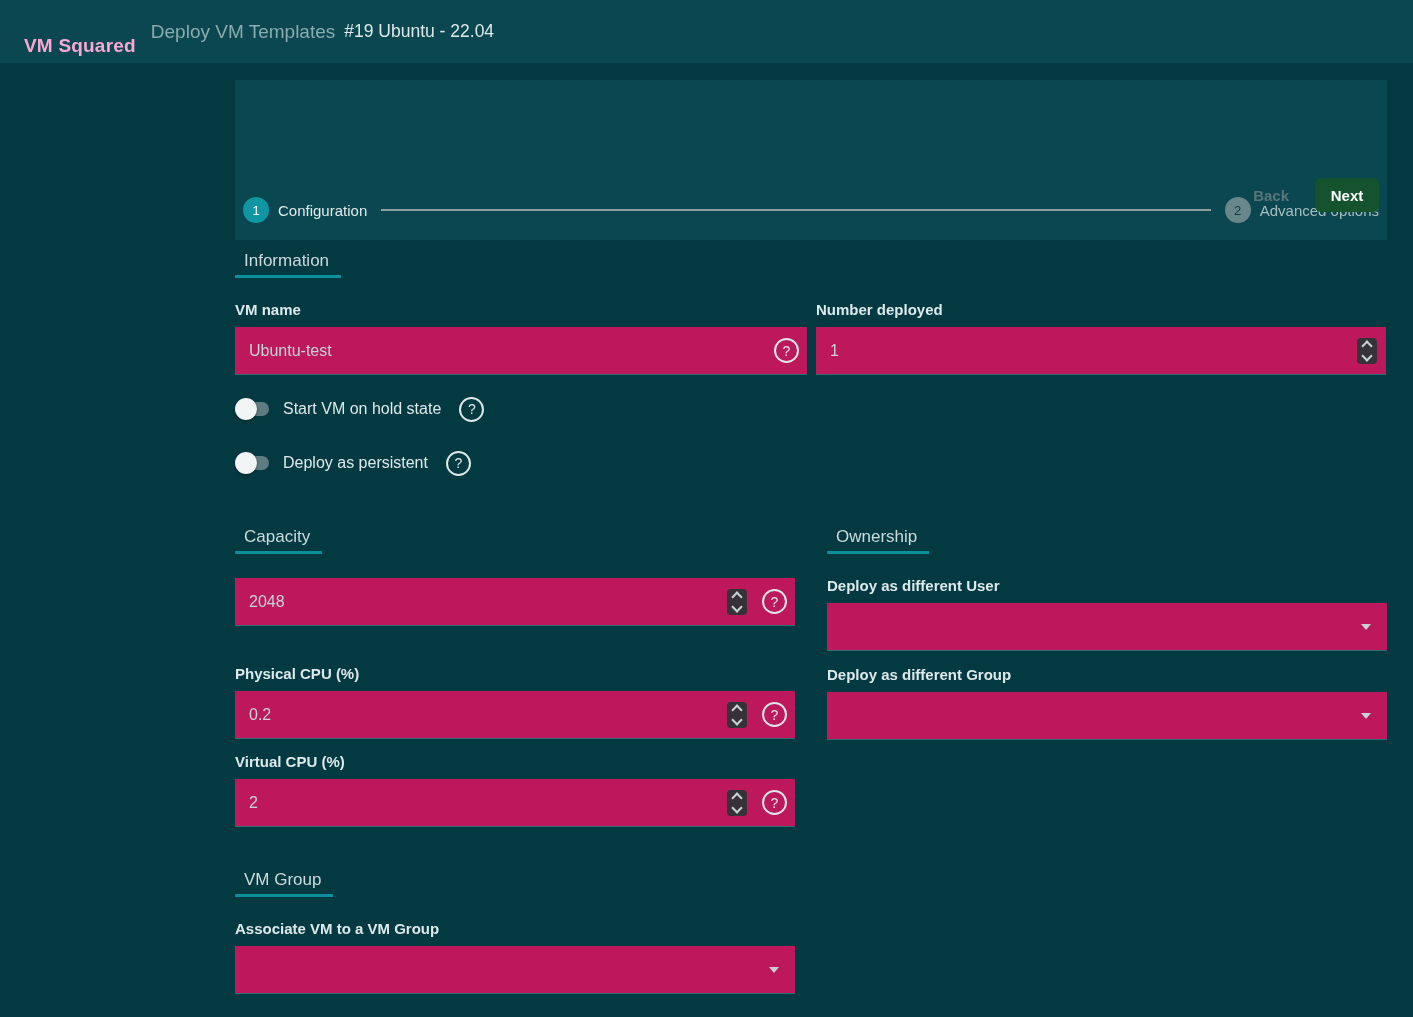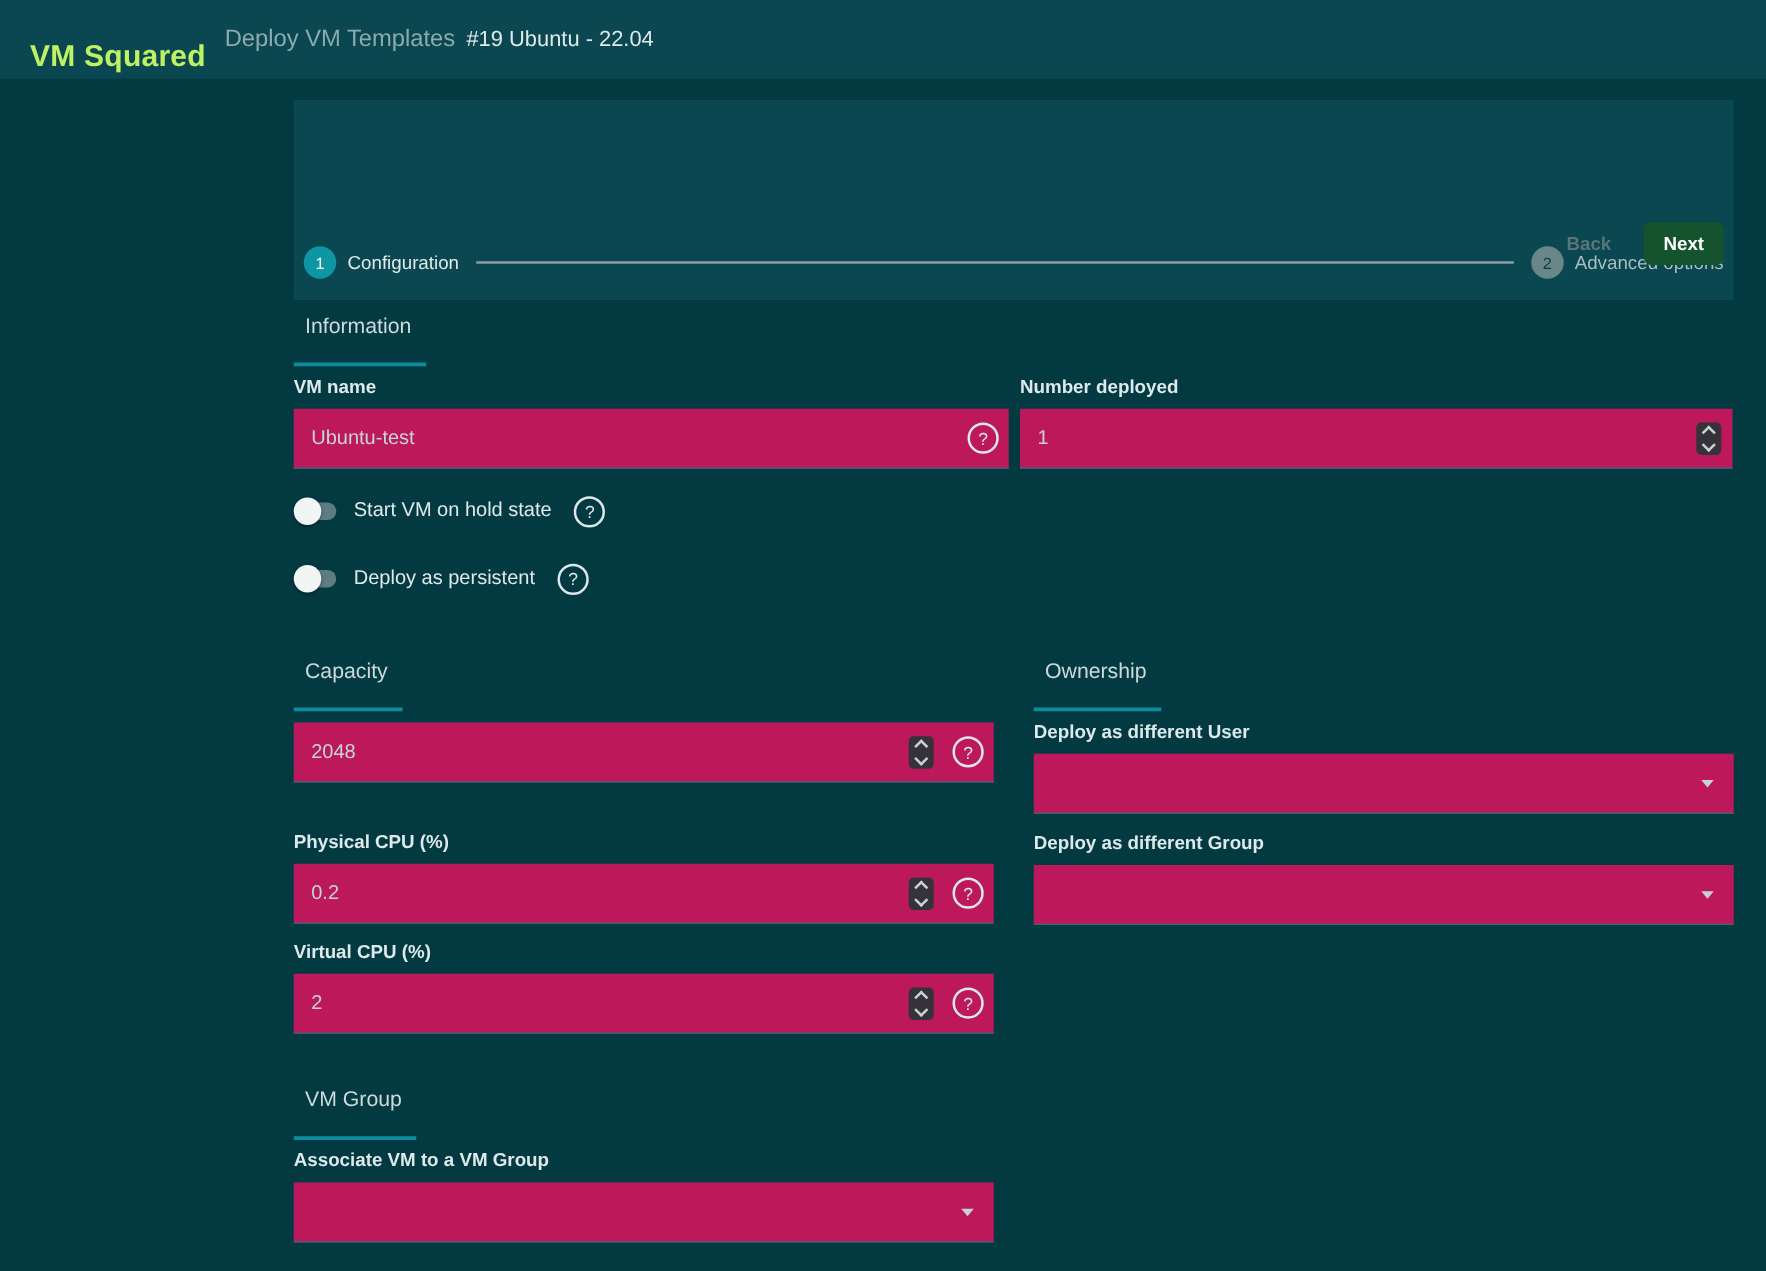--- a/index.html
+++ b/index.html
@@ -3,21 +3,21 @@
 <meta charset="utf-8">
 <style>
   html,body{margin:0;padding:0;background:#033a42;}
   body{width:1413px;height:1017px;position:relative;overflow:hidden;
        font-family:"Liberation Sans","DejaVu Sans",sans-serif;
        -webkit-font-smoothing:antialiased;}
 
   
   .topbar{position:absolute;top:0;left:0;width:1413px;height:63px;background:#0b4750;
           display:flex;align-items:center;padding:0 24px;gap:15px;box-sizing:border-box;}
-  .brand{font-size:24px;font-weight:700;color:#bef264;letter-spacing:.2px;margin-top:28px;}
+  .brand{font-size:19px;font-weight:700;color:#f9a8d4;letter-spacing:.2px;margin-top:28px;}
   .page-title{font-size:19px;color:#8aabaf;}
   .template-ref{font-size:17.5px;color:#dfe9e9;margin-left:-6px;}
 
   
   .stepper-card{position:absolute;left:235px;top:80px;width:1152px;height:160px;background:#0b4750;}
   .steps{position:absolute;left:8px;right:8px;top:117px;display:flex;align-items:center;}
   .step{display:flex;align-items:center;gap:9px;cursor:pointer;}
   .step-circle{width:26px;height:26px;border-radius:50%;display:flex;align-items:center;
                justify-content:center;font-size:13px;flex:none;}
   .step-circle.active{background:#0e96a2;color:#ffffff;}
@@ -26,21 +26,21 @@
   .step-label.muted{color:#a9bec1;}
   .step-line{flex:1;height:2px;background:#8d9e9f;margin:0 14px;}
   .step-actions{position:absolute;right:8px;bottom:28px;display:flex;align-items:center;gap:16px;}
   .back-btn{background:none;border:none;color:#587679;font-size:15px;font-weight:600;
             padding:6px 10px;font-family:inherit;cursor:default;}
   .next-btn{background:#14532d;border:none;color:#ffffff;font-weight:700;font-size:15px;
             width:64px;height:34px;border-radius:6px;font-family:inherit;cursor:pointer;}
 
   
   .section-heading{position:absolute;}
-  .section-heading .ht{display:inline-block;padding:0 12px 19px 9px;
+  .section-heading .ht{display:inline-block;padding:0 12px 4px 9px;
                        border-bottom:3px solid #0d8e9c;color:#ccdadb;font-size:17px;}
 
   
   .field{position:absolute;}
   .field-label{font-size:15px;font-weight:700;color:#dde9ea;line-height:16px;margin-bottom:9px;}
   .input{position:relative;height:48px;background:#be185d;border-bottom:1px solid #2e6d74;
          display:flex;align-items:center;padding:0 14px;box-sizing:border-box;
          font-size:16px;color:#c6d4d6;cursor:text;}
   .input .value{white-space:nowrap;}
 

